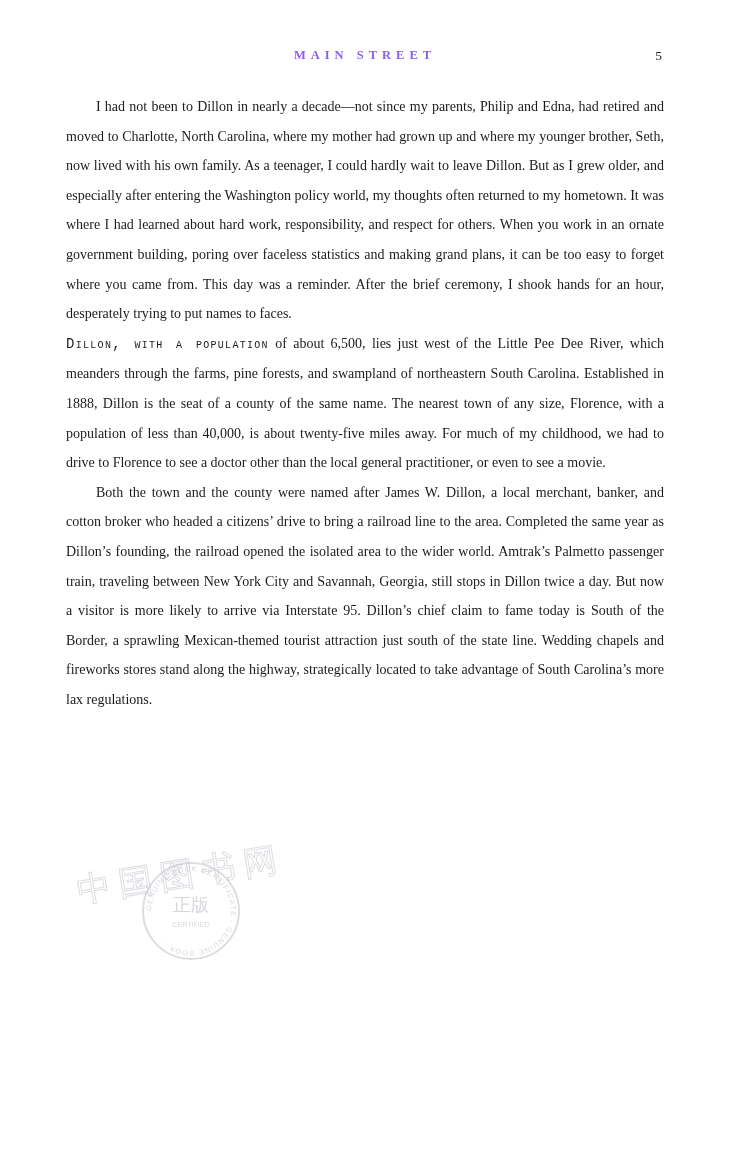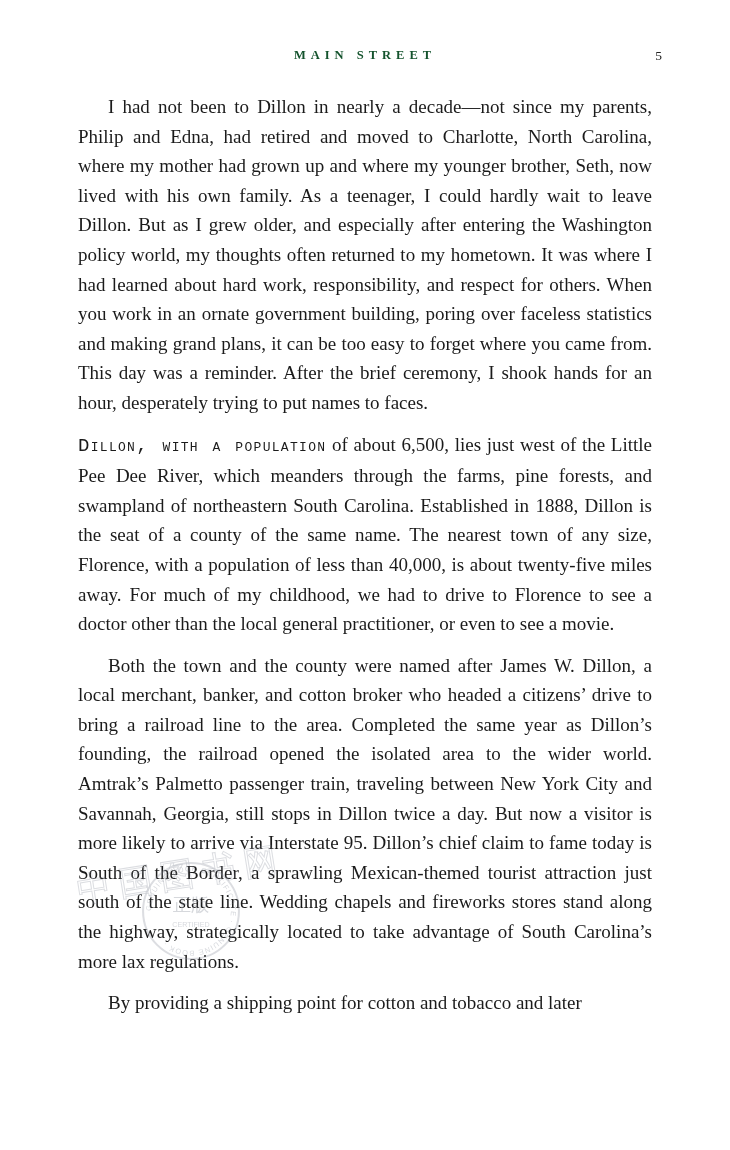--- a/index.html
+++ b/index.html
@@ -29,32 +29,32 @@
     margin-bottom: 26px;
   }
   .running-title {
     position: absolute;
     left: 0;
     right: 0;
     text-align: center;
     font-size: 12.5px;
     font-weight: bold;
     letter-spacing: 5px;
-    color: #14532d;
+    color: #8b5cf6;
   }
   .page-number {
     position: absolute;
     right: 2px;
     top: 0;
     font-size: 13.5px;
     color: #222;
   }
   main.body-text p {
-    margin: 12px;
-    font-size: 19px;
+    margin: 0;
+    font-size: 14px;
     line-height: 29.6px;
     text-align: justify;
     text-justify: inter-word;
   }
   p.indent { text-indent: 30px; }
   p.section-start { margin-top: 25px; }
   .lead-smallcaps {
     font-variant: small-caps;
     letter-spacing: 1.3px;
     font-family: Liberation Mono, monospace;
@@ -104,21 +104,20 @@
     <span class="page-number">5</span>
   </header>
 
   <main class="body-text">
     <p class="indent">I had not been to Dillon in nearly a decade—not since my parents, Philip and Edna, had retired and moved to Charlotte, North Carolina, where my mother had grown up and where my younger brother, Seth, now lived with his own family. As a teenager, I could hardly wait to leave Dillon. But as I grew older, and especially after entering the Washington policy world, my thoughts often returned to my hometown. It was where I had learned about hard work, responsibility, and respect for others. When you work in an ornate government building, poring over faceless statistics and making grand plans, it can be too easy to forget where you came from. This day was a reminder. After the brief ceremony, I shook hands for an hour, desperately trying to put names to faces.</p>
 
     <p class="section-start"><span class="lead-smallcaps">Dillon, with a population</span><span> of about 6,500, lies just west of the Little Pee Dee River, which meanders through the farms, pine forests, and swampland of northeastern South Carolina. Established in 1888, Dillon is the seat of a county of the same name. The nearest town of any size, Florence, with a population of less than 40,000, is about twenty-five miles away. For much of my childhood, we had to drive to Florence to see a doctor other than the local general practitioner, or even to see a movie.</span></p>
 
     <p class="indent">Both the town and the county were named after James W. Dillon, a local merchant, banker, and cotton broker who headed a citizens’ drive to bring a railroad line to the area. Completed the same year as Dillon’s founding, the railroad opened the isolated area to the wider world. Amtrak’s Palmetto passenger train, traveling between New York City and Savannah, Georgia, still stops in Dillon twice a day. But now a visitor is more likely to arrive via Interstate 95. Dillon’s chief claim to fame today is South of the Border, a sprawling Mexican-themed tourist attraction just south of the state line. Wedding chapels and fireworks stores stand along the highway, strategically located to take advantage of South Carolina’s more lax regulations.</p>
 
-    <p class="indent">By providing a shipping point for cotton and tobacco and later</p>
   </main>
 
   <div class="watermark" aria-hidden="true">
     <div class="wm-big">中国图书网</div>
     <svg class="wm-stamp-svg" viewBox="0 0 100 100">
       <circle cx="50" cy="50" r="47" fill="none" stroke="rgba(138,144,156,0.55)" stroke-width="2"></circle>
       <defs>
         <path id="wm-ring-path" d="M 50,50 m -39,0 a 39,39 0 1,1 78,0 a 39,39 0 1,1 -78,0"></path>
       </defs>
       <text font-size="7.2" letter-spacing="1">

